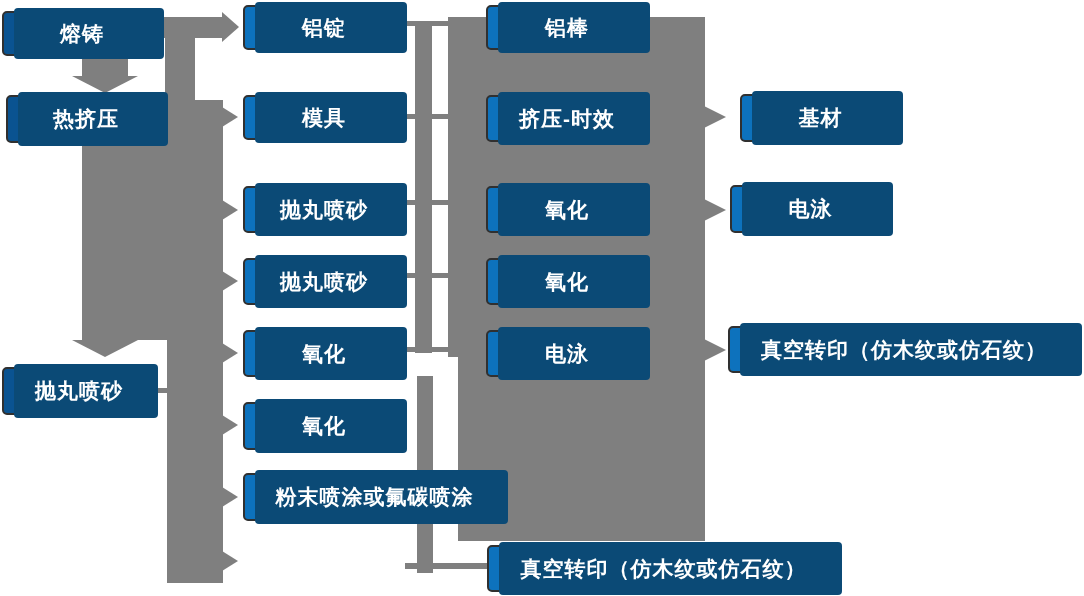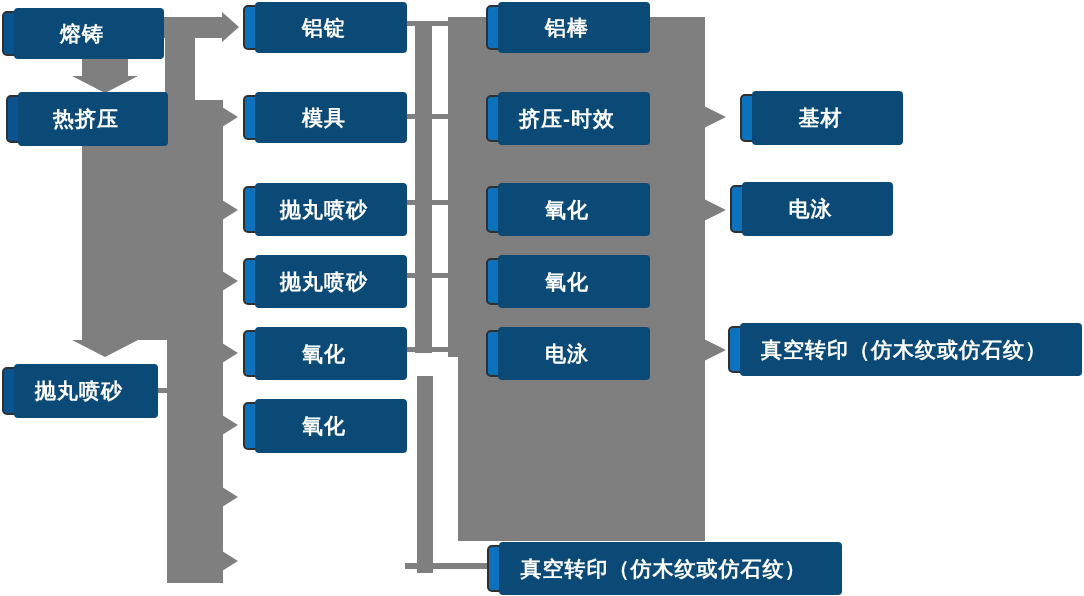--- a/index.html
+++ b/index.html
@@ -108,20 +108,23 @@
     </div>
   <div class="box" style="left:243px;top:258px;width:162px;height:47px;">
       <span>抛丸喷砂</span>
     </div>
   <div class="box" style="left:243px;top:330px;width:162px;height:47px;">
       <span>氧化</span>
     </div>
   <div class="box" style="left:243px;top:402px;width:162px;height:48px;">
       <span>氧化</span>
     </div>
+  <div class="box" style="left:243px;top:473px;width:263px;height:48px;">
+      <span>粉末喷涂或氟碳喷涂</span>
+    </div>
 
   <div class="box" style="left:486px;top:5px;width:162px;height:45px;font-family:Liberation Mono, monospace;">
       <span>铝棒</span>
     </div>
   <div class="box" style="left:486px;top:95px;width:162px;height:47px;">
       <span>挤压-时效</span>
     </div>
   <div class="box" style="left:486px;top:186px;width:162px;height:47px;">
       <span>氧化</span>
     </div>

